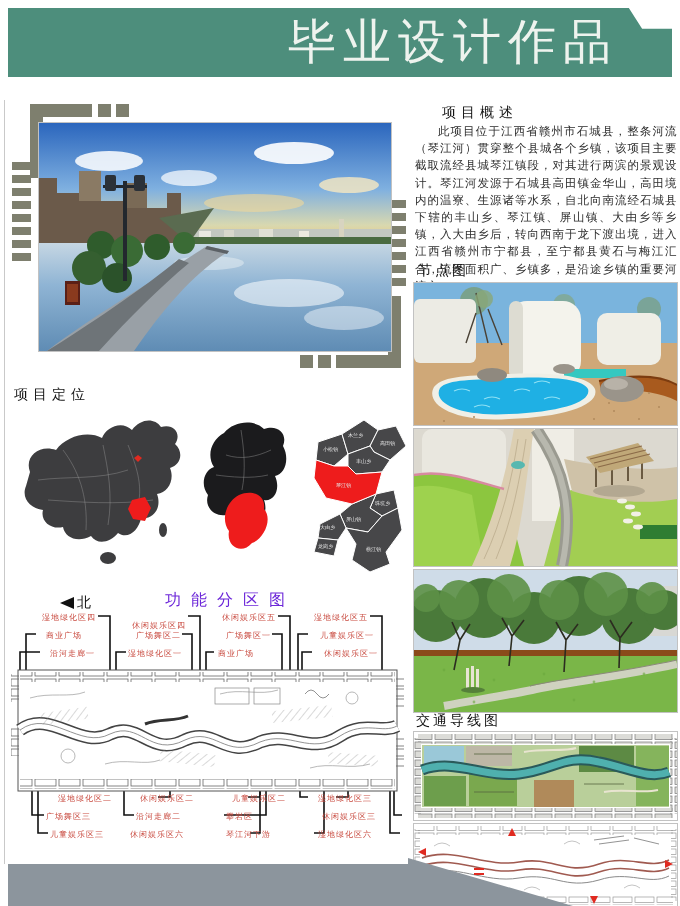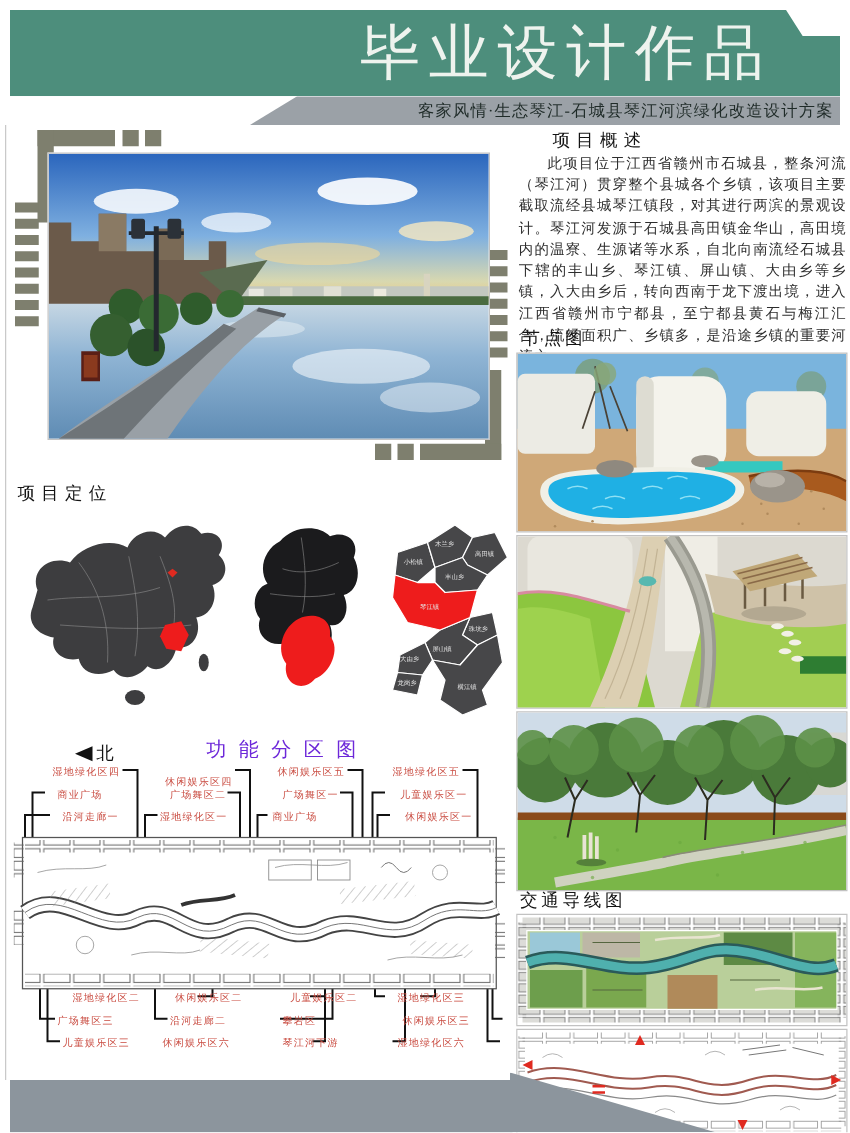--- a/index.html
+++ b/index.html
@@ -53,23 +53,20 @@
 </style>
 </head>
 <body>
 
 <div class="page">
 
   <div class="frameline" style="left:4px;top:100px;width:1px;height:764px;"></div>
 
   <div class="green-band"></div>
   <div class="main-title">毕业设计作品</div>
-  <div class="sub-band">
-    <span>客家风情·生态琴江-石城县琴江河滨绿化改造设计方案</span>
-  </div>
 
   <div class="deco" style="left:30px;top:104px;width:62px;height:13px;"></div>
   <div class="deco" style="left:98px;top:104px;width:13px;height:13px;"></div>
   <div class="deco" style="left:116px;top:104px;width:13px;height:13px;"></div>
   <div class="deco" style="left:30px;top:104px;width:13px;height:74px;"></div>
   <div class="deco" style="left:12px;top:162px;width:19px;height:8px;"></div>
   <div class="deco" style="left:12px;top:175px;width:19px;height:8px;"></div>
   <div class="deco" style="left:12px;top:188px;width:19px;height:8px;"></div>
   <div class="deco" style="left:12px;top:201px;width:19px;height:8px;"></div>
   <div class="deco" style="left:12px;top:214px;width:19px;height:8px;"></div>

